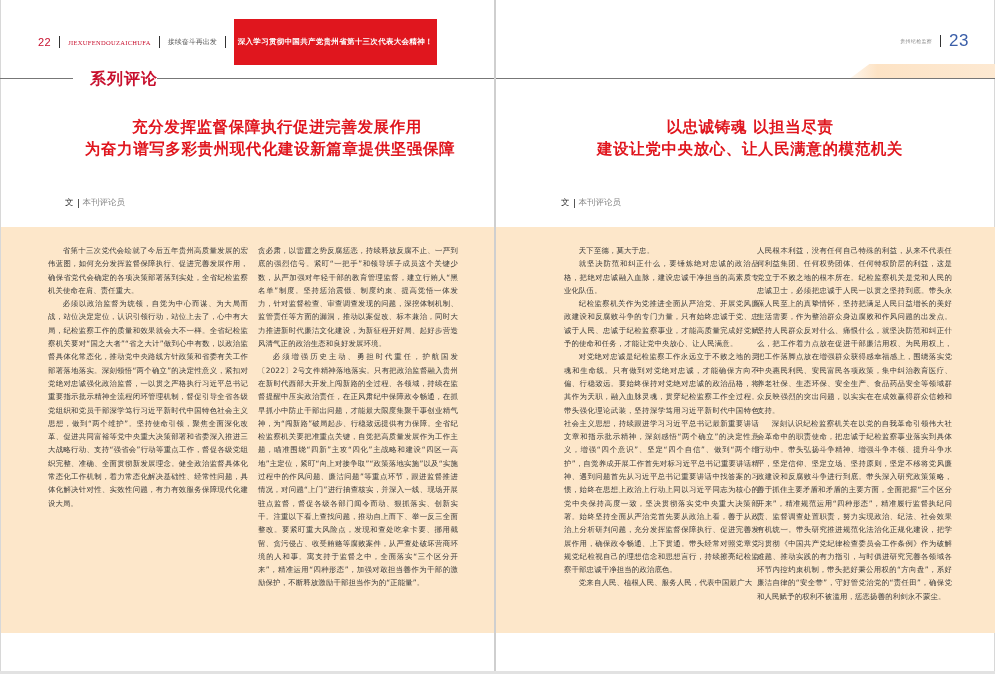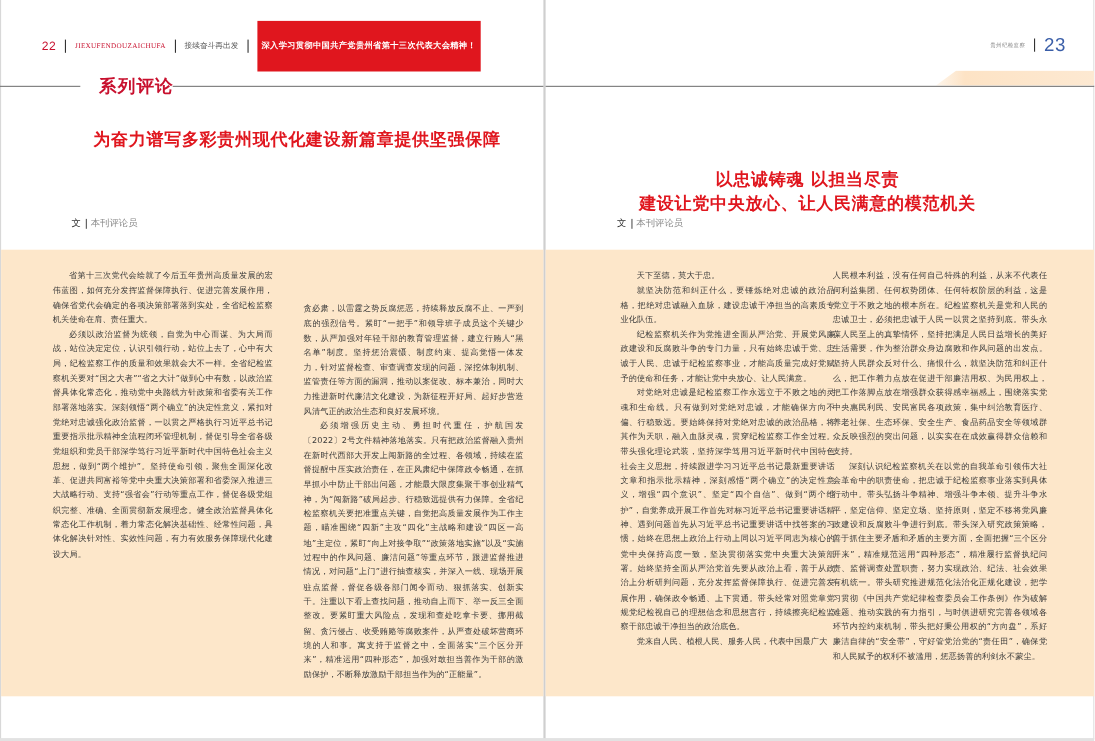--- a/index.html
+++ b/index.html
@@ -30,38 +30,38 @@
   .rule-left-b { position: absolute; left: 157px; top: 78px; width: 337px; height: 1px; background: #777; }
   .rule-right { position: absolute; left: 496px; top: 78px; width: 499px; height: 1px; background: #777; }
   .section-label { position: absolute; left: 90px; top: 69px; font-size: 16px; font-weight: bold; color: #c8102e; letter-spacing: 1px; }
   .orange-swoosh { position: absolute; left: 838px; top: 64px; width: 157px; height: 14px;
     background: linear-gradient(90deg, rgba(252,226,196,0) 0%, #fde3c5 25%, #fde9d2 100%);
     clip-path: polygon(8% 100%, 20% 0, 100% 0, 100% 100%); }
 
   
   .title { position: absolute; text-align: center; color: #e0161e; font-weight: bold; font-size: 15.5px; line-height: 22px; letter-spacing: 0.6px; }
   .title.left { left: 60px; width: 420px; top: 116px; }
-  .title.right { left: 544px; width: 380px; top: 116px; margin-top: 36px; }
+  .title.right { left: 560px; width: 380px; top: 116px; }
 
   .byline { position: absolute; font-size: 8.5px; color: #888; display: flex; align-items: center; }
   .byline .wen { color: #333; font-family: "DejaVu Serif", serif; font-size: 8.5px; margin-right: 4px; }
   .byline .sep { display: inline-block; width: 1px; height: 9px; background: #555; margin-right: 4px; }
   .byline.left { left: 65px; top: 197px; }
   .byline.right { left: 561px; top: 197px; }
 
   
   .body-band { position: absolute; top: 227px; height: 406px; background: #fde7ca; }
   .body-band.left { left: 1px; width: 493px; }
   .body-band.right { left: 496px; width: 499px; }
 
   .col { position: absolute; top: 244px; font-size: 7.4px; line-height: 13.3px; color: #3a3a3a; text-align: justify; letter-spacing: 0.15px; }
   .col p { text-indent: 2em; }
   .col p.noindent { text-indent: 0; }
   .col1 { left: 48px; width: 200px; }
-  .col2 { left: 276px; width: 200px; margin-top: 30px; }
+  .col2 { left: 258px; width: 200px; }
   .col3 { left: 564px; width: 195px; }
   .col4 { left: 757px; width: 195px; }
 </style>
 </head>
 <body>
 
 <div class="spread">
   <div class="page left"></div>
   <div class="page right"></div>
   <div class="spine"></div>
@@ -83,20 +83,21 @@
     <span class="pg-num">23</span>
   </div>
 
   <div class="rule-left-a"></div>
   <div class="section-label">系列评论</div>
   <div class="rule-left-b"></div>
   <div class="orange-swoosh"></div>
   <div class="rule-right"></div>
 
   <div class="title left">
+    <div style="padding-left:14px;">充分发挥监督保障执行促进完善发展作用</div>
     <div>为奋力谱写多彩贵州现代化建设新篇章提供坚强保障</div>
   </div>
   <div class="title right">
     <div style="white-space:pre;">以忠诚铸魂 以担当尽责</div>
     <div>建设让党中央放心、让人民满意的模范机关</div>
   </div>
 
   <div class="byline left">
     <span class="wen">文</span>
     <span class="sep"></span>

